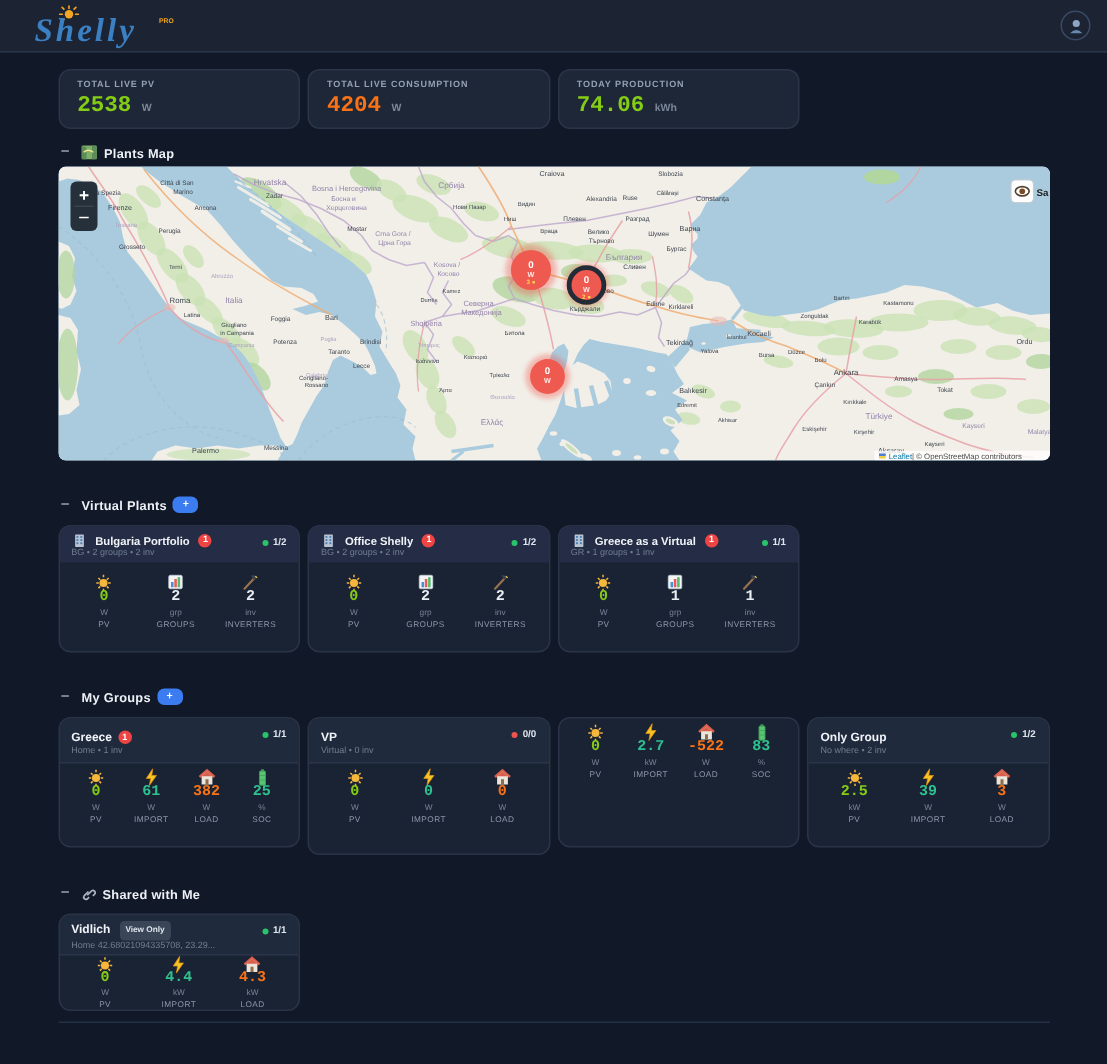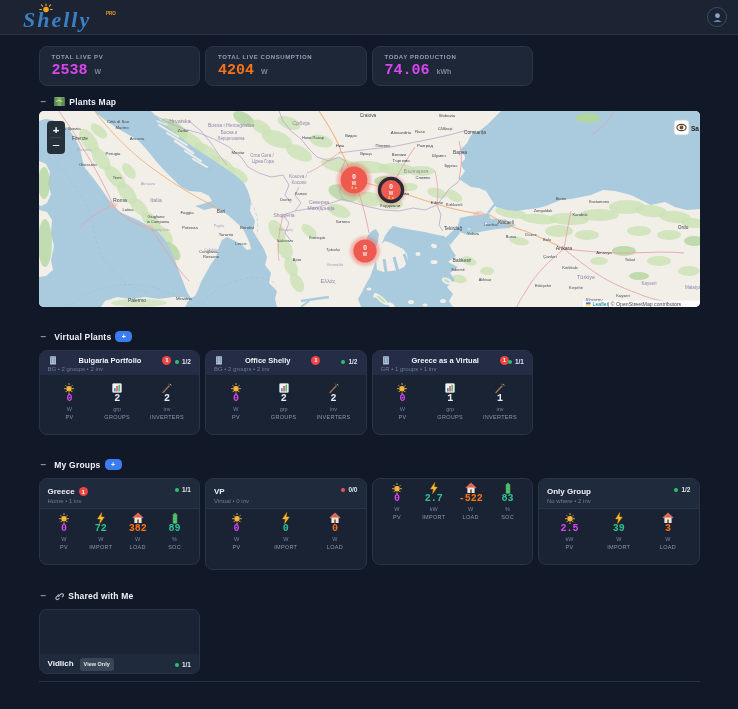--- a/index.html
+++ b/index.html
@@ -9,36 +9,36 @@
 #logo { position:absolute; left:22px; top:3px; }
 #avatar { position:absolute; right:11px; top:7px; width:20px; height:20px; border-radius:50%; border:1px solid #3a4a66; display:flex; align-items:center; justify-content:center; }
 #main { width:661px; margin:0 auto; }
 
 .statrow { display:flex; gap:5px; margin-top:11px; }
 .stat { width:161.5px; height:40px; background:#1d2737; border:1px solid #2a3549; border-radius:8px; padding:7px 12px 0 12px; }
 .stat .lbl { font-size:6px; letter-spacing:0.6px; color:#94a0b4; font-weight:bold; }
 .stat .val { margin-top:2px; display:flex; align-items:baseline; }
 .stat .num { font-family:"Liberation Mono", monospace; font-weight:bold; font-size:15px; letter-spacing:0px; }
 .stat .unit { font-size:7px; color:#7c8798; margin-left:7px; font-weight:bold; }
-.orange { color:#d946ef; }
+.orange { color:#84cc16; }
 .blue { color:#f97316; }
 .green { color:#2fc08f; }
 
 .sech { display:flex; align-items:center; margin:0 0 0 2px; }
 .sech .min { color:#8a96a8; font-size:10px; margin-right:8px; font-weight:bold; }
 .sech .ttl { color:#eef2f7; font-size:8.5px; font-weight:bold; letter-spacing:0.2px; }
 .sech .icon { margin-right:4px; display:inline-flex; }
 .plusbtn { width:17px; height:11px; background:#3b7cf0; border-radius:4.5px; color:#fff; font-size:7px; display:inline-flex; align-items:center; justify-content:center; margin-left:4px; font-weight:bold; }
 
 #map { width:661px; height:196px; border-radius:5px; margin-top:4px; position:relative; overflow:hidden; background:#aacbdd; }
 
 .cardrow { display:flex; gap:5px; margin-top:8px; }
 .pcard { width:161.5px; height:85px; background:#1a2333; border:1px solid #2a3449; border-radius:8px; overflow:hidden; }
 .pcard .ph { background:#242d45; padding:4px 8px 3px 8px; position:relative; }
-.pcard .ph .t { color:#f0f3f8; font-size:7.5px; font-weight:bold; display:flex; align-items:center; gap:21px; }
+.pcard .ph .t { color:#f0f3f8; font-size:7.5px; font-weight:bold; display:flex; align-items:center; gap:6px; }
 .pcard .ph .s { color:#707d92; font-size:6px; margin-top:1px; }
 .badge { display:inline-flex; width:9px; height:9px; background:#ee4444; border-radius:50%; color:#fff; font-size:6px; align-items:center; justify-content:center; font-weight:bold; }
 .stt { position:absolute; right:8px; top:7px; font-size:6.5px; color:#dfe5ee; font-weight:bold; display:flex; align-items:center; gap:3px; }
 .dot { width:4px; height:4px; border-radius:50%; display:inline-block; }
 .gdot { background:#27c46b; } .rdot { background:#ef5350; }
 .cols { display:flex; justify-content:space-around; }
 .pcard .cols { padding:7px 6px 6px 6px; }
 .gcard .cols { padding:3px 6px 4px 6px; }
 .col { text-align:center; min-width:30px; }
 .col .cic { height:11px; display:flex; justify-content:center; align-items:center; }
@@ -46,21 +46,21 @@
 .col .cu { color:#77839a; font-size:5.5px; margin-top:1px; line-height:1.1; }
 .col .cl { color:#8b96aa; font-size:5.5px; margin-top:2px; letter-spacing:0.3px; }
 .white { color:#e9edf4; }
 
 .gcard { width:161.5px; background:#1a2333; border:1px solid #2a3449; border-radius:8px; overflow:hidden; }
 .gcard .gh { background:#202a3d; padding:8px 8px 4px 8px; position:relative; border-bottom:1px solid #2a3449; }
 .gcard .gh .t { color:#f0f3f8; font-size:8px; font-weight:bold; display:flex; align-items:center; gap:4px; }
 .gcard .gh .s { color:#707d92; font-size:6px; margin-top:2px; }
 .vo { background:#3a4558; color:#dfe5ee; font-size:5.5px; padding:1.5px 4px; border-radius:3px; font-weight:bold; margin-left:2px; }
 #footline { border-top:1px solid #243048; margin-top:7px; }
-.shc .gh { padding:3.5px 8px 2px 8px;margin-top:44px; }
+.shc .gh { padding:3.5px 8px 2px 8px; }
 .shc .gh .t { line-height:10px; }
 .shc .gh .s { margin-top:1px; }
 .shc .cols { padding:1px 6px 1px 6px; }
 .shc .cic { height:10px; }
 .shc .cv { margin-top:0; }
 svg { display:block; }
 </style>
 </head>
 <body>
 <svg width="0" height="0" style="position:absolute">
@@ -644,41 +644,41 @@
             <div class="cv orange">0</div>
             <div class="cu">W</div>
             <div class="cl">PV</div>
           </div>
           <div class="col">
             <div class="cic">
               <svg width="12" height="12" viewBox="0 0 12 12">
                 <use href="#i-bolt"></use>
               </svg>
             </div>
-            <div class="cv green">72</div>
+            <div class="cv green">61</div>
             <div class="cu">W</div>
             <div class="cl">IMPORT</div>
           </div>
           <div class="col">
             <div class="cic">
               <svg width="12" height="12" viewBox="0 0 12 12">
                 <use href="#i-house"></use>
               </svg>
             </div>
             <div class="cv blue">382</div>
             <div class="cu">W</div>
             <div class="cl">LOAD</div>
           </div>
           <div class="col">
             <div class="cic">
               <svg width="12" height="12" viewBox="0 0 12 12">
                 <use href="#i-batt"></use>
               </svg>
             </div>
-            <div class="cv green">89</div>
+            <div class="cv green">25</div>
             <div class="cu">%</div>
             <div class="cl">SOC</div>
           </div>
         </div>
       </div>
       <div class="gcard" style="height:92px">
         <div class="gh">
           <div class="t">
             <span>VP</span>
           </div>

